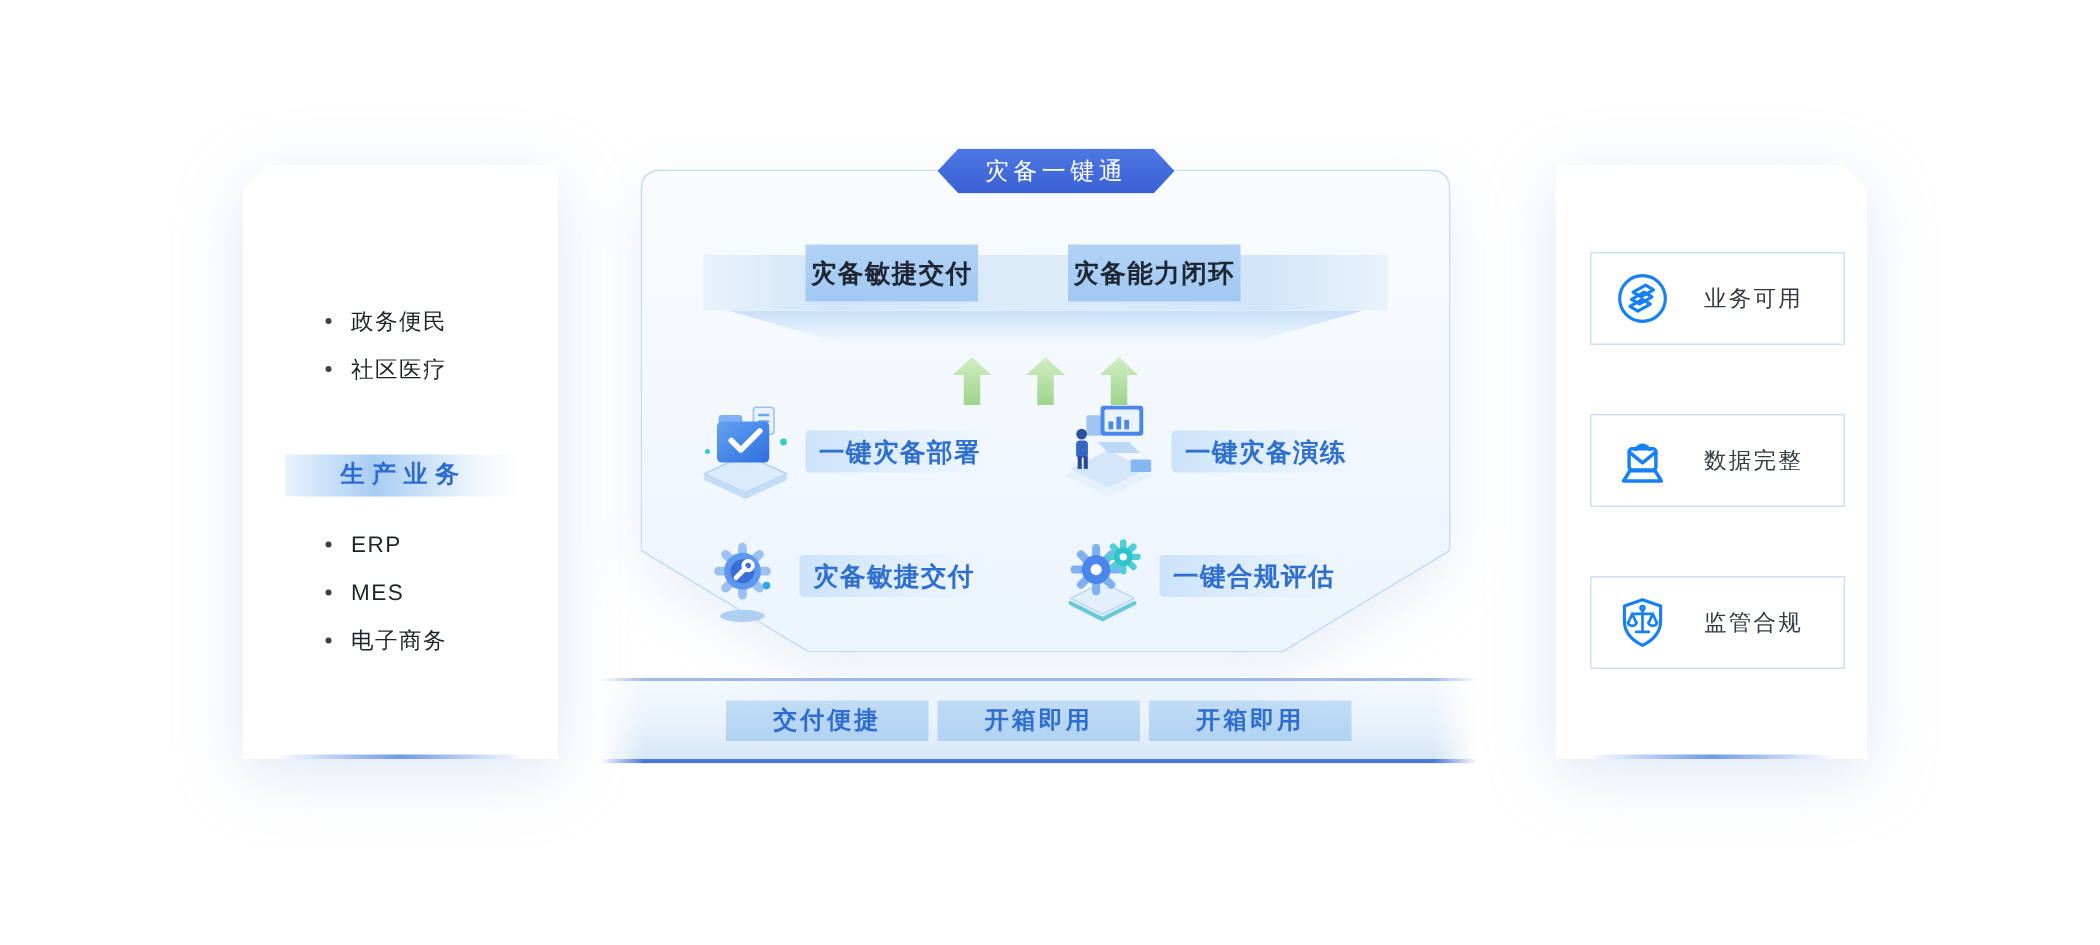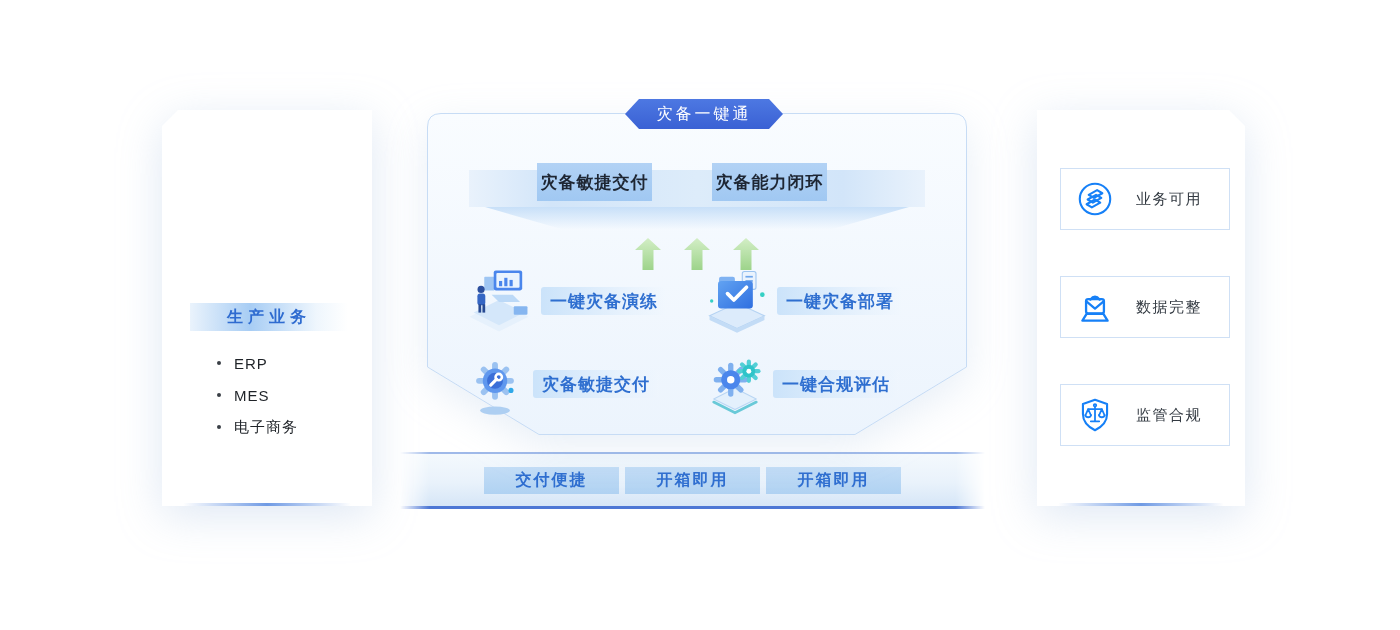--- a/index.html
+++ b/index.html
@@ -108,20 +108,30 @@
     </linearGradient>
     <linearGradient id="gradFolder" x1="0" y1="0" x2="1" y2="1">
       <stop offset="0" stop-color="#62a3f2"></stop>
         <stop offset="1" stop-color="#2f6fe0"></stop>
     </linearGradient>
   </defs>
 </svg>
 
 <div class="shadow-wrap left-card-wrap">
   <div class="card chamfer-tl">
+    <ul class="bullet-list" style="top:94px">
+      <li>
+          <span class="bullet-dot"></span>
+          <span>政务便民</span>
+        </li>
+      <li>
+          <span class="bullet-dot"></span>
+          <span>社区医疗</span>
+        </li>
+    </ul>
     <div class="section-strip" style="top:193px">
       <span>生产业务</span>
     </div>
     <ul class="bullet-list" style="top:243px">
       <li>
           <span class="bullet-dot"></span>
           <span>ERP</span>
         </li>
       <li>
           <span class="bullet-dot"></span>
@@ -160,20 +170,38 @@
       </svg>
     <svg width="26" height="32" viewBox="0 0 26 32">
       <path d="M13 0 L26 12 H18.5 V32 H7.5 V12 H0 Z" fill="url(#gradArrow)" opacity=".85"></path>
       </svg>
     <svg width="26" height="32" viewBox="0 0 26 32">
       <path d="M13 0 L26 12 H18.5 V32 H7.5 V12 H0 Z" fill="url(#gradArrow)" opacity=".85"></path>
       </svg>
   </div>
 
   <div class="features">
+
+    <div class="feature">
+      <span class="f-icon">
+        <svg width="68" height="76" viewBox="0 0 64 72">
+          <polygon points="6,50 32,62 58,50 32,38" fill="#dcebfb" stroke="#b5d3f3" stroke-width="1"></polygon>
+          <polygon points="6,50 6,54 32,66 58,54 58,50 32,62" fill="#c3dcf6"></polygon>
+          <rect x="37" y="8" width="13" height="17" rx="2" fill="#eaf3fd" stroke="#9cc4f0"></rect>
+          <line x1="40" y1="13" x2="47" y2="13" stroke="#6fa6ec" stroke-width="1.6"></line>
+          <line x1="40" y1="17" x2="47" y2="17" stroke="#6fa6ec" stroke-width="1.6"></line>
+          <rect x="15" y="13" width="15" height="6" rx="2" fill="#7fb2f2"></rect>
+          <rect x="14" y="17" width="33" height="26" rx="3" fill="url(#gradFolder)"></rect>
+          <path d="M23 29 l6 6 l12 -12" stroke="#ffffff" stroke-width="3.5" fill="none" stroke-linecap="round" stroke-linejoin="round"></path>
+          <circle cx="56" cy="30" r="2.2" fill="#35d0c4"></circle>
+          <circle cx="8" cy="36" r="1.6" fill="#35d0c4"></circle>
+        </svg>
+      </span>
+      <span class="pill-label">一键灾备部署</span>
+    </div>
 
     <div class="feature">
       <span class="f-icon">
         <svg width="72" height="78" viewBox="0 0 68 74">
           <polygon points="6,52 34,66 62,52 34,38" fill="#e6f1fc"></polygon>
           <polygon points="10,48 34,60 58,48 34,36" fill="#d4e7fa"></polygon>
           <rect x="20" y="14" width="10" height="13" rx="1" fill="#9fc6f3"></rect>
           <rect x="29" y="8" width="27" height="19" rx="2" fill="#4a86ec"></rect>
           <rect x="31.5" y="10.5" width="22" height="14" rx="1" fill="#eaf4fe"></rect>
           <rect x="34" y="18" width="3" height="5" fill="#4a86ec"></rect>
@@ -181,38 +209,20 @@
           <rect x="44" y="17" width="3" height="6" fill="#4a86ec"></rect>
           <polygon points="27,31 47,31 54,38 34,38" fill="#bcd9f7"></polygon>
           <rect x="48" y="42" width="13" height="8" rx="1" fill="#86b6f0"></rect>
           <circle cx="17" cy="26" r="3.4" fill="#2c4f9e"></circle>
           <rect x="13.5" y="30" width="7.5" height="11" rx="2.5" fill="#3566c4"></rect>
           <rect x="14.5" y="40" width="2.6" height="8" fill="#274a92"></rect>
           <rect x="18.3" y="40" width="2.6" height="8" fill="#274a92"></rect>
         </svg>
       </span>
       <span class="pill-label">一键灾备演练</span>
-    </div>
-
-    <div class="feature">
-      <span class="f-icon">
-        <svg width="68" height="76" viewBox="0 0 64 72">
-          <polygon points="6,50 32,62 58,50 32,38" fill="#dcebfb" stroke="#b5d3f3" stroke-width="1"></polygon>
-          <polygon points="6,50 6,54 32,66 58,54 58,50 32,62" fill="#c3dcf6"></polygon>
-          <rect x="37" y="8" width="13" height="17" rx="2" fill="#eaf3fd" stroke="#9cc4f0"></rect>
-          <line x1="40" y1="13" x2="47" y2="13" stroke="#6fa6ec" stroke-width="1.6"></line>
-          <line x1="40" y1="17" x2="47" y2="17" stroke="#6fa6ec" stroke-width="1.6"></line>
-          <rect x="15" y="13" width="15" height="6" rx="2" fill="#7fb2f2"></rect>
-          <rect x="14" y="17" width="33" height="26" rx="3" fill="url(#gradFolder)"></rect>
-          <path d="M23 29 l6 6 l12 -12" stroke="#ffffff" stroke-width="3.5" fill="none" stroke-linecap="round" stroke-linejoin="round"></path>
-          <circle cx="56" cy="30" r="2.2" fill="#35d0c4"></circle>
-          <circle cx="8" cy="36" r="1.6" fill="#35d0c4"></circle>
-        </svg>
-      </span>
-      <span class="pill-label">一键灾备部署</span>
     </div>
 
     <div class="feature">
       <span class="f-icon">
         <svg width="64" height="66" viewBox="0 0 60 62">
           <ellipse cx="30" cy="56" rx="14" ry="3.8" fill="#aecff2"></ellipse>
           <g stroke="#9bc2f1" stroke-width="5.5" stroke-linecap="round">
             <line x1="40" y1="28" x2="45" y2="28"></line>
             <line x1="37.1" y1="35.1" x2="40.6" y2="38.6"></line>
             <line x1="30" y1="38" x2="30" y2="43"></line>

